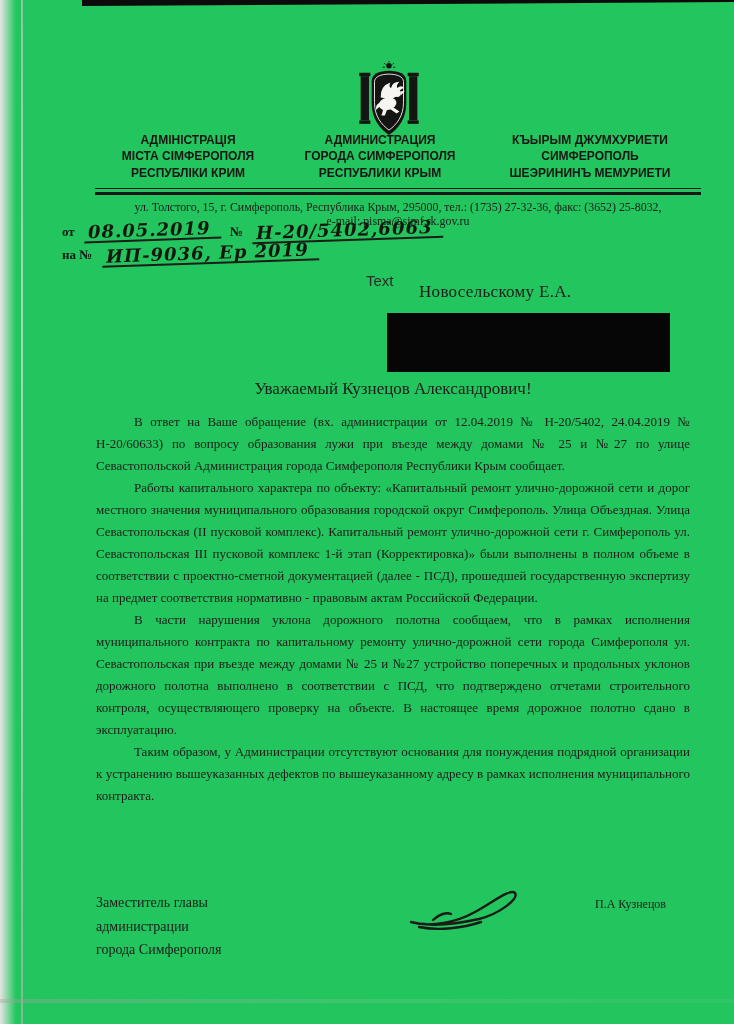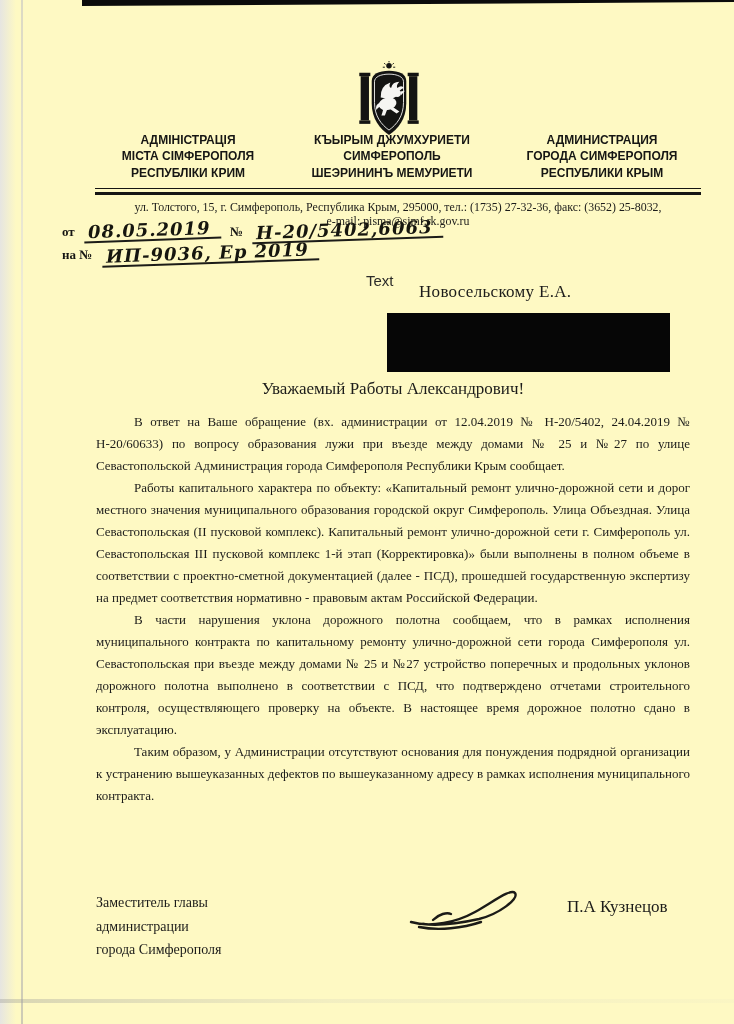--- a/index.html
+++ b/index.html
@@ -1,18 +1,18 @@
 <!DOCTYPE html>
 <html><head>
 <meta charset="utf-8">
 <style>
   html,body{margin:0;padding:0;background:#dadad6;}
   #page{
     position:relative;width:734px;height:1024px;margin:0 auto;
-    background:#fef9c3;overflow:hidden;
+    background:#22c55e;overflow:hidden;
     font-family:"Liberation Serif","DejaVu Serif",serif;color:#1c1c1a;
   }
   
   .top-strip{position:absolute;left:82px;top:-3px;width:680px;height:7px;background:#0b0b0b;transform:rotate(-0.35deg);}
   .left-shade{position:absolute;left:0;top:0;width:16px;height:1024px;
     background:linear-gradient(90deg,#e6e5e1,rgba(247,246,243,0));}
   .fold-line{position:absolute;left:21px;top:0;width:2px;height:1024px;opacity:.65;
     background:linear-gradient(#c9c8c3,#e6e5e1 30%,#d8d7d2 65%,#b3b2ad);}
   .bottom-smudge{position:absolute;left:0;top:999px;width:734px;height:4px;
     background:linear-gradient(90deg,rgba(160,160,155,.4),rgba(190,190,185,.18) 45%,rgba(205,205,200,.08));}
@@ -40,21 +40,21 @@
   .addressee{position:absolute;left:419px;top:282px;font-size:17px;letter-spacing:.3px;font-family:Liberation Serif, serif;}
   .redaction{position:absolute;left:387px;top:313px;width:283px;height:59px;background:#060606;}
   
   .salutation{position:absolute;left:96px;top:379px;width:594px;text-align:center;font-size:17px;}
   .body-text{position:absolute;left:96px;top:411px;width:594px;
     font-size:13px;line-height:22px;text-align:justify;}
   .body-text p{margin:0;text-indent:38px;}
   
   .sig-left{position:absolute;left:96px;top:891px;font-size:14px;line-height:23.6px;}
   .sig-scribble{position:absolute;left:405px;top:884px;width:118px;height:52px;}
-  .sig-name{position:absolute;left:567px;top:897px;font-size:17px;}
+  .sig-name{position:absolute;left:595px;top:897px;font-size:12px;}
 </style>
 </head>
 <body>
 
 <div id="page">
 
   <div class="top-strip"></div>
   <div class="left-shade"></div>
   <div class="fold-line"></div>
   <div class="bottom-smudge"></div>
@@ -90,29 +90,29 @@
       </g>
     </svg>
   </div>
 
   <div class="head-cols">
     <span class="head-col hc1">
       <span>АДМІНІСТРАЦІЯ</span><br>
       <span>МІСТА СІМФЕРОПОЛЯ</span><br>
       <span>РЕСПУБЛІКИ КРИМ</span>
     </span>
+    <span class="head-col hc2">
+      <span>АДМИНИСТРАЦИЯ</span><br>
+      <span>ГОРОДА СИМФЕРОПОЛЯ</span><br>
+      <span>РЕСПУБЛИКИ КРЫМ</span>
+    </span>
     <span class="head-col hc3">
       <span>КЪЫРЫМ ДЖУМХУРИЕТИ</span><br>
       <span>СИМФЕРОПОЛЬ</span><br>
       <span>ШЕЭРИНИНЪ МЕМУРИЕТИ</span>
-    </span>
-    <span class="head-col hc2">
-      <span>АДМИНИСТРАЦИЯ</span><br>
-      <span>ГОРОДА СИМФЕРОПОЛЯ</span><br>
-      <span>РЕСПУБЛИКИ КРЫМ</span>
     </span>
   </div>
 
   <div class="rule-thin"></div>
   <div class="rule-thick"></div>
 
   <div class="addr">
     <span>ул. Толстого, 15, г. Симферополь, Республика Крым, 295000, тел.: (1735) 27-32-36, факс: (3652) 25-8032,</span><br>
     <span>e-mail: pisma@simf.rk.gov.ru</span>
   </div>
@@ -127,21 +127,21 @@
     <div class="ref-line">
       <span>на №</span><span class="ref-gap"></span>
       <span class="hw">ИП-9036, Ер 2019</span>
     </div>
   </div>
 
   <div class="text-label">Text</div>
   <div class="addressee">Новосельскому Е.А.</div>
   <div class="redaction"></div>
 
-  <div class="salutation">Уважаемый Работы Александрович!</div>
+  <div class="salutation">Уважаемый Кузнецов Александрович!</div>
 
   <div class="body-text">
     <p>В ответ на Ваше обращение (вх. администрации от 12.04.2019 № Н-20/5402, 24.04.2019 № Н-20/60633) по вопросу образования лужи при въезде между домами № 25 и №27 по улице Севастопольской Администрация города Симферополя Республики Крым сообщает.</p>
     <p>Работы капитального характера по объекту: «Капитальный ремонт улично-дорожной сети и дорог местного значения муниципального образования городской округ Симферополь. Улица Объездная. Улица Севастопольская (II пусковой комплекс). Капитальный ремонт улично-дорожной сети г. Симферополь ул. Севастопольская III пусковой комплекс 1-й этап (Корректировка)» были выполнены в полном объеме в соответствии с проектно-сметной документацией (далее - ПСД), прошедшей государственную экспертизу на предмет соответствия нормативно - правовым актам Российской Федерации.</p>
     <p>В части нарушения уклона дорожного полотна сообщаем, что в рамках исполнения муниципального контракта по капитальному ремонту улично-дорожной сети города Симферополя ул. Севастопольская при въезде между домами № 25 и №27 устройство поперечных и продольных уклонов дорожного полотна выполнено в соответствии с ПСД, что подтверждено отчетами строительного контроля, осуществляющего проверку на объекте. В настоящее время дорожное полотно сдано в эксплуатацию.</p>
     <p>Таким образом, у Администрации отсутствуют основания для понуждения подрядной организации к устранению вышеуказанных дефектов по вышеуказанному адресу в рамках исполнения муниципального контракта.</p>
   </div>
 
   <div class="sig-left">
     <span>Заместитель главы</span><br>

